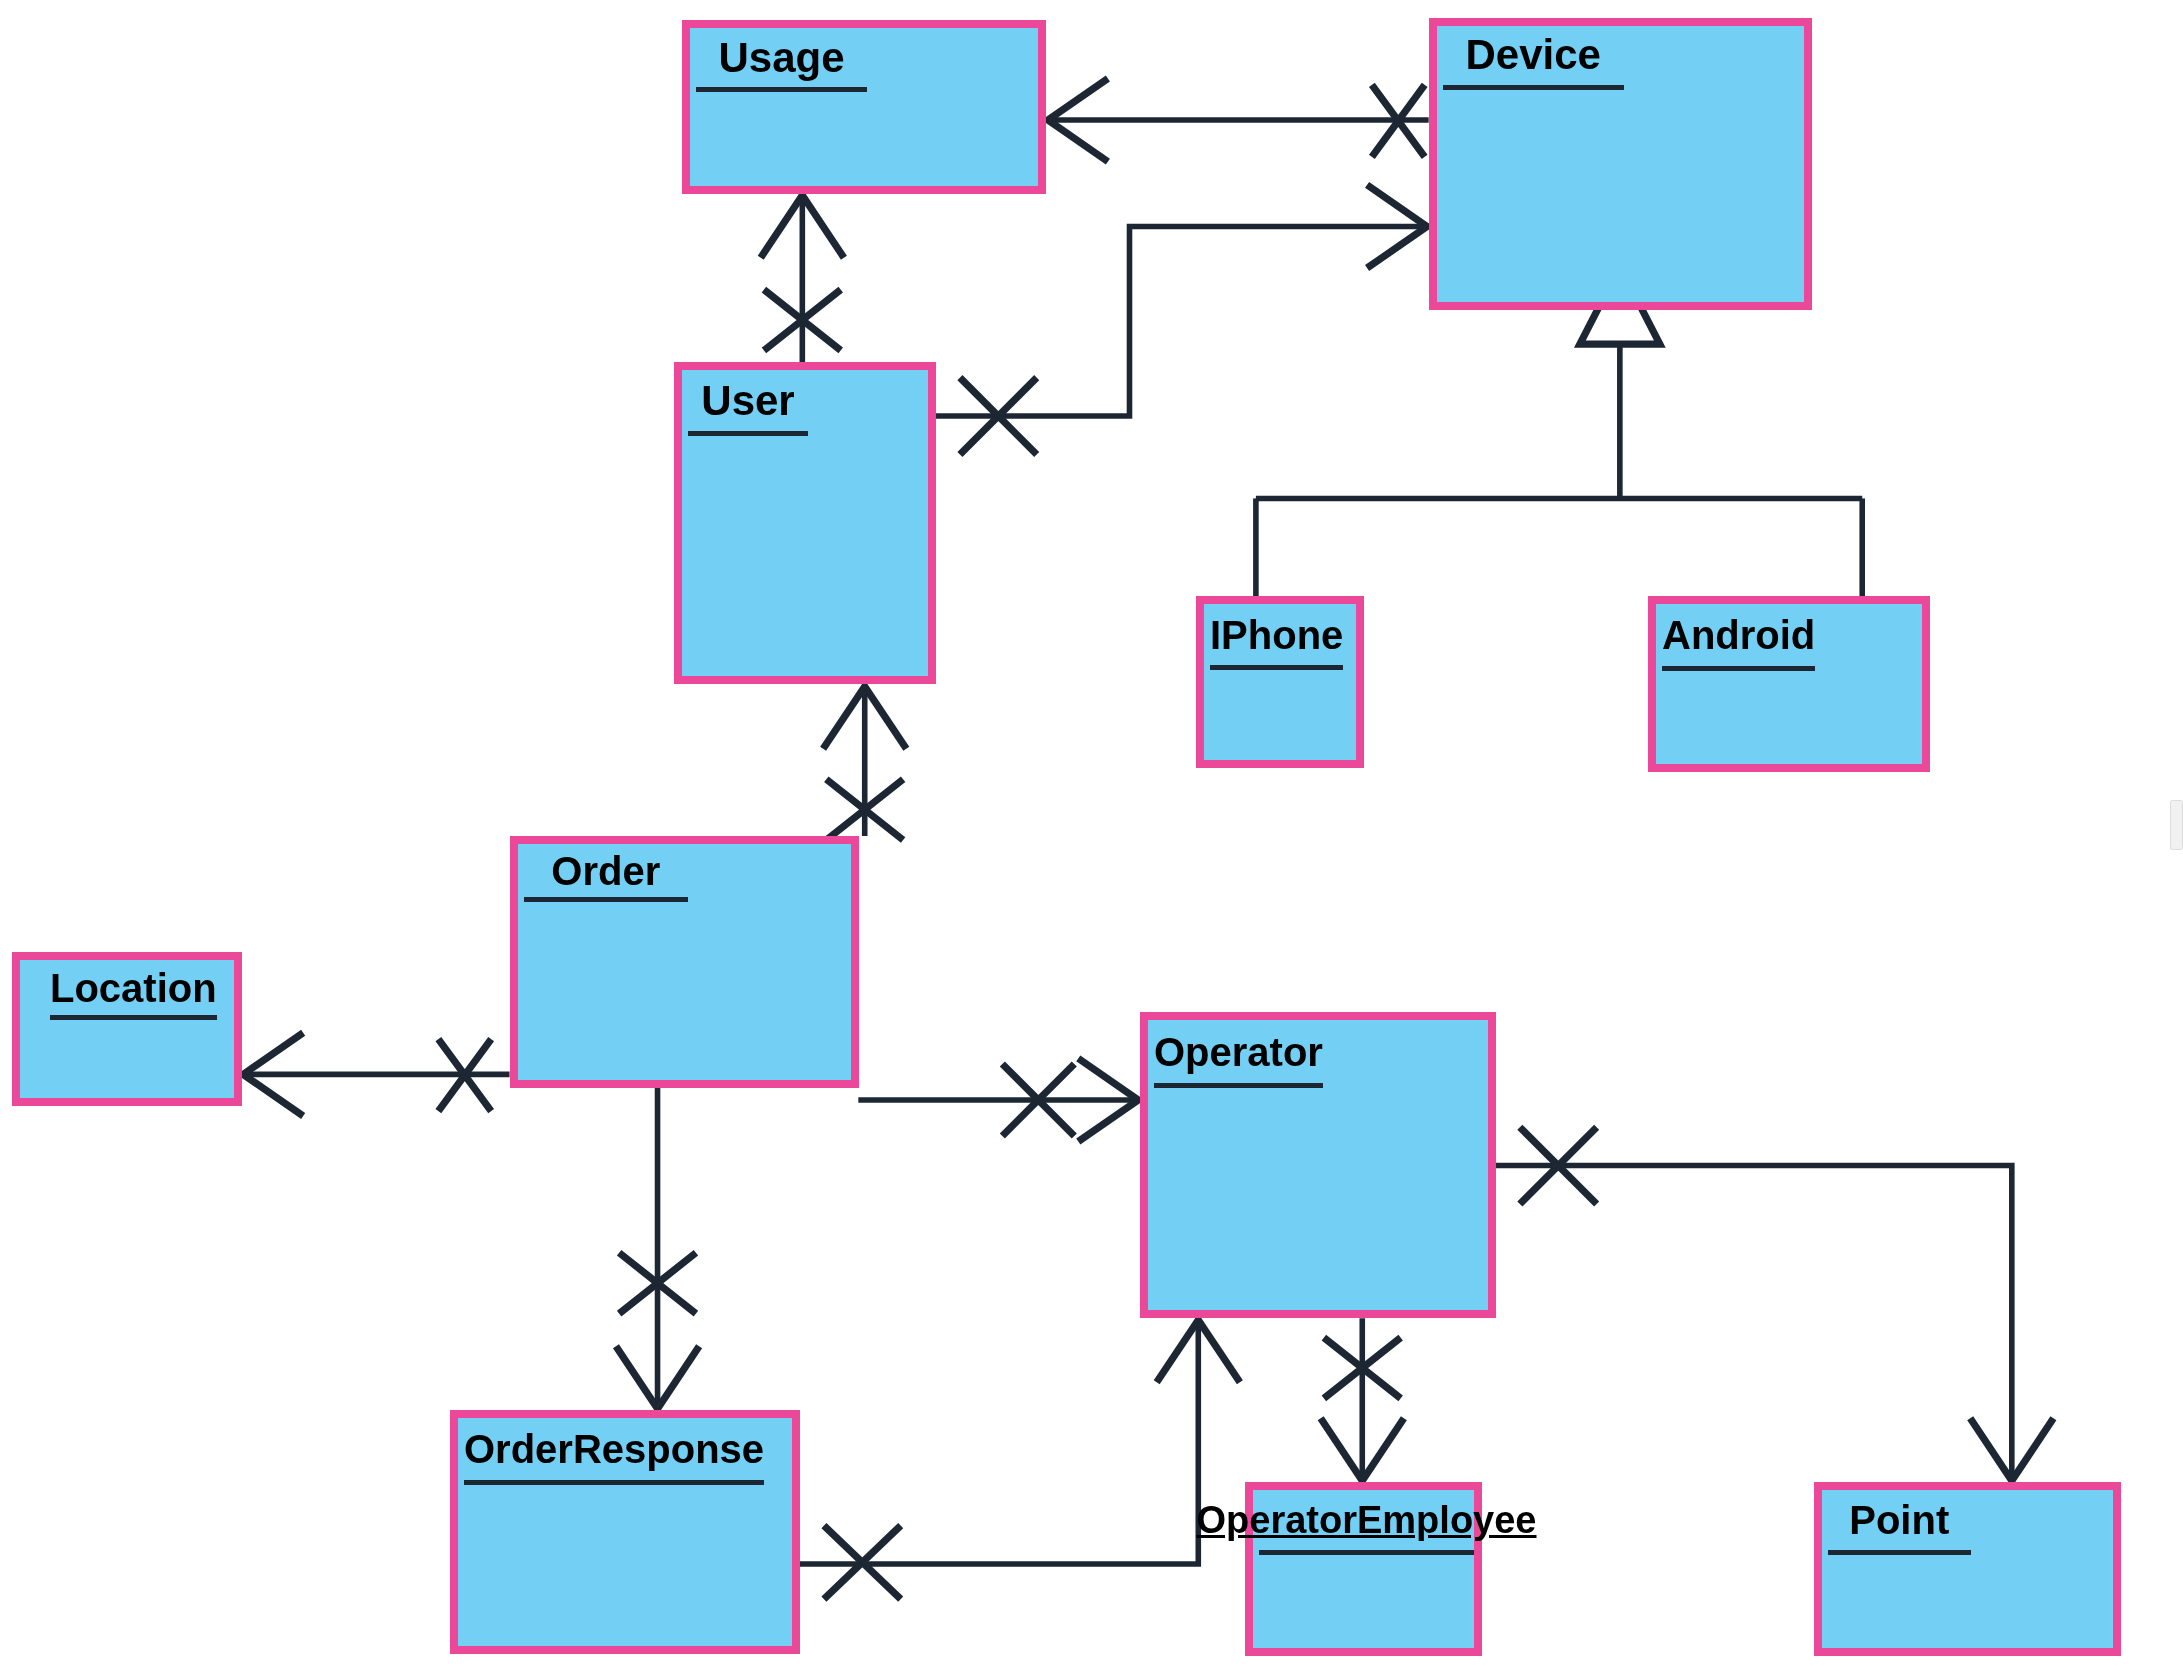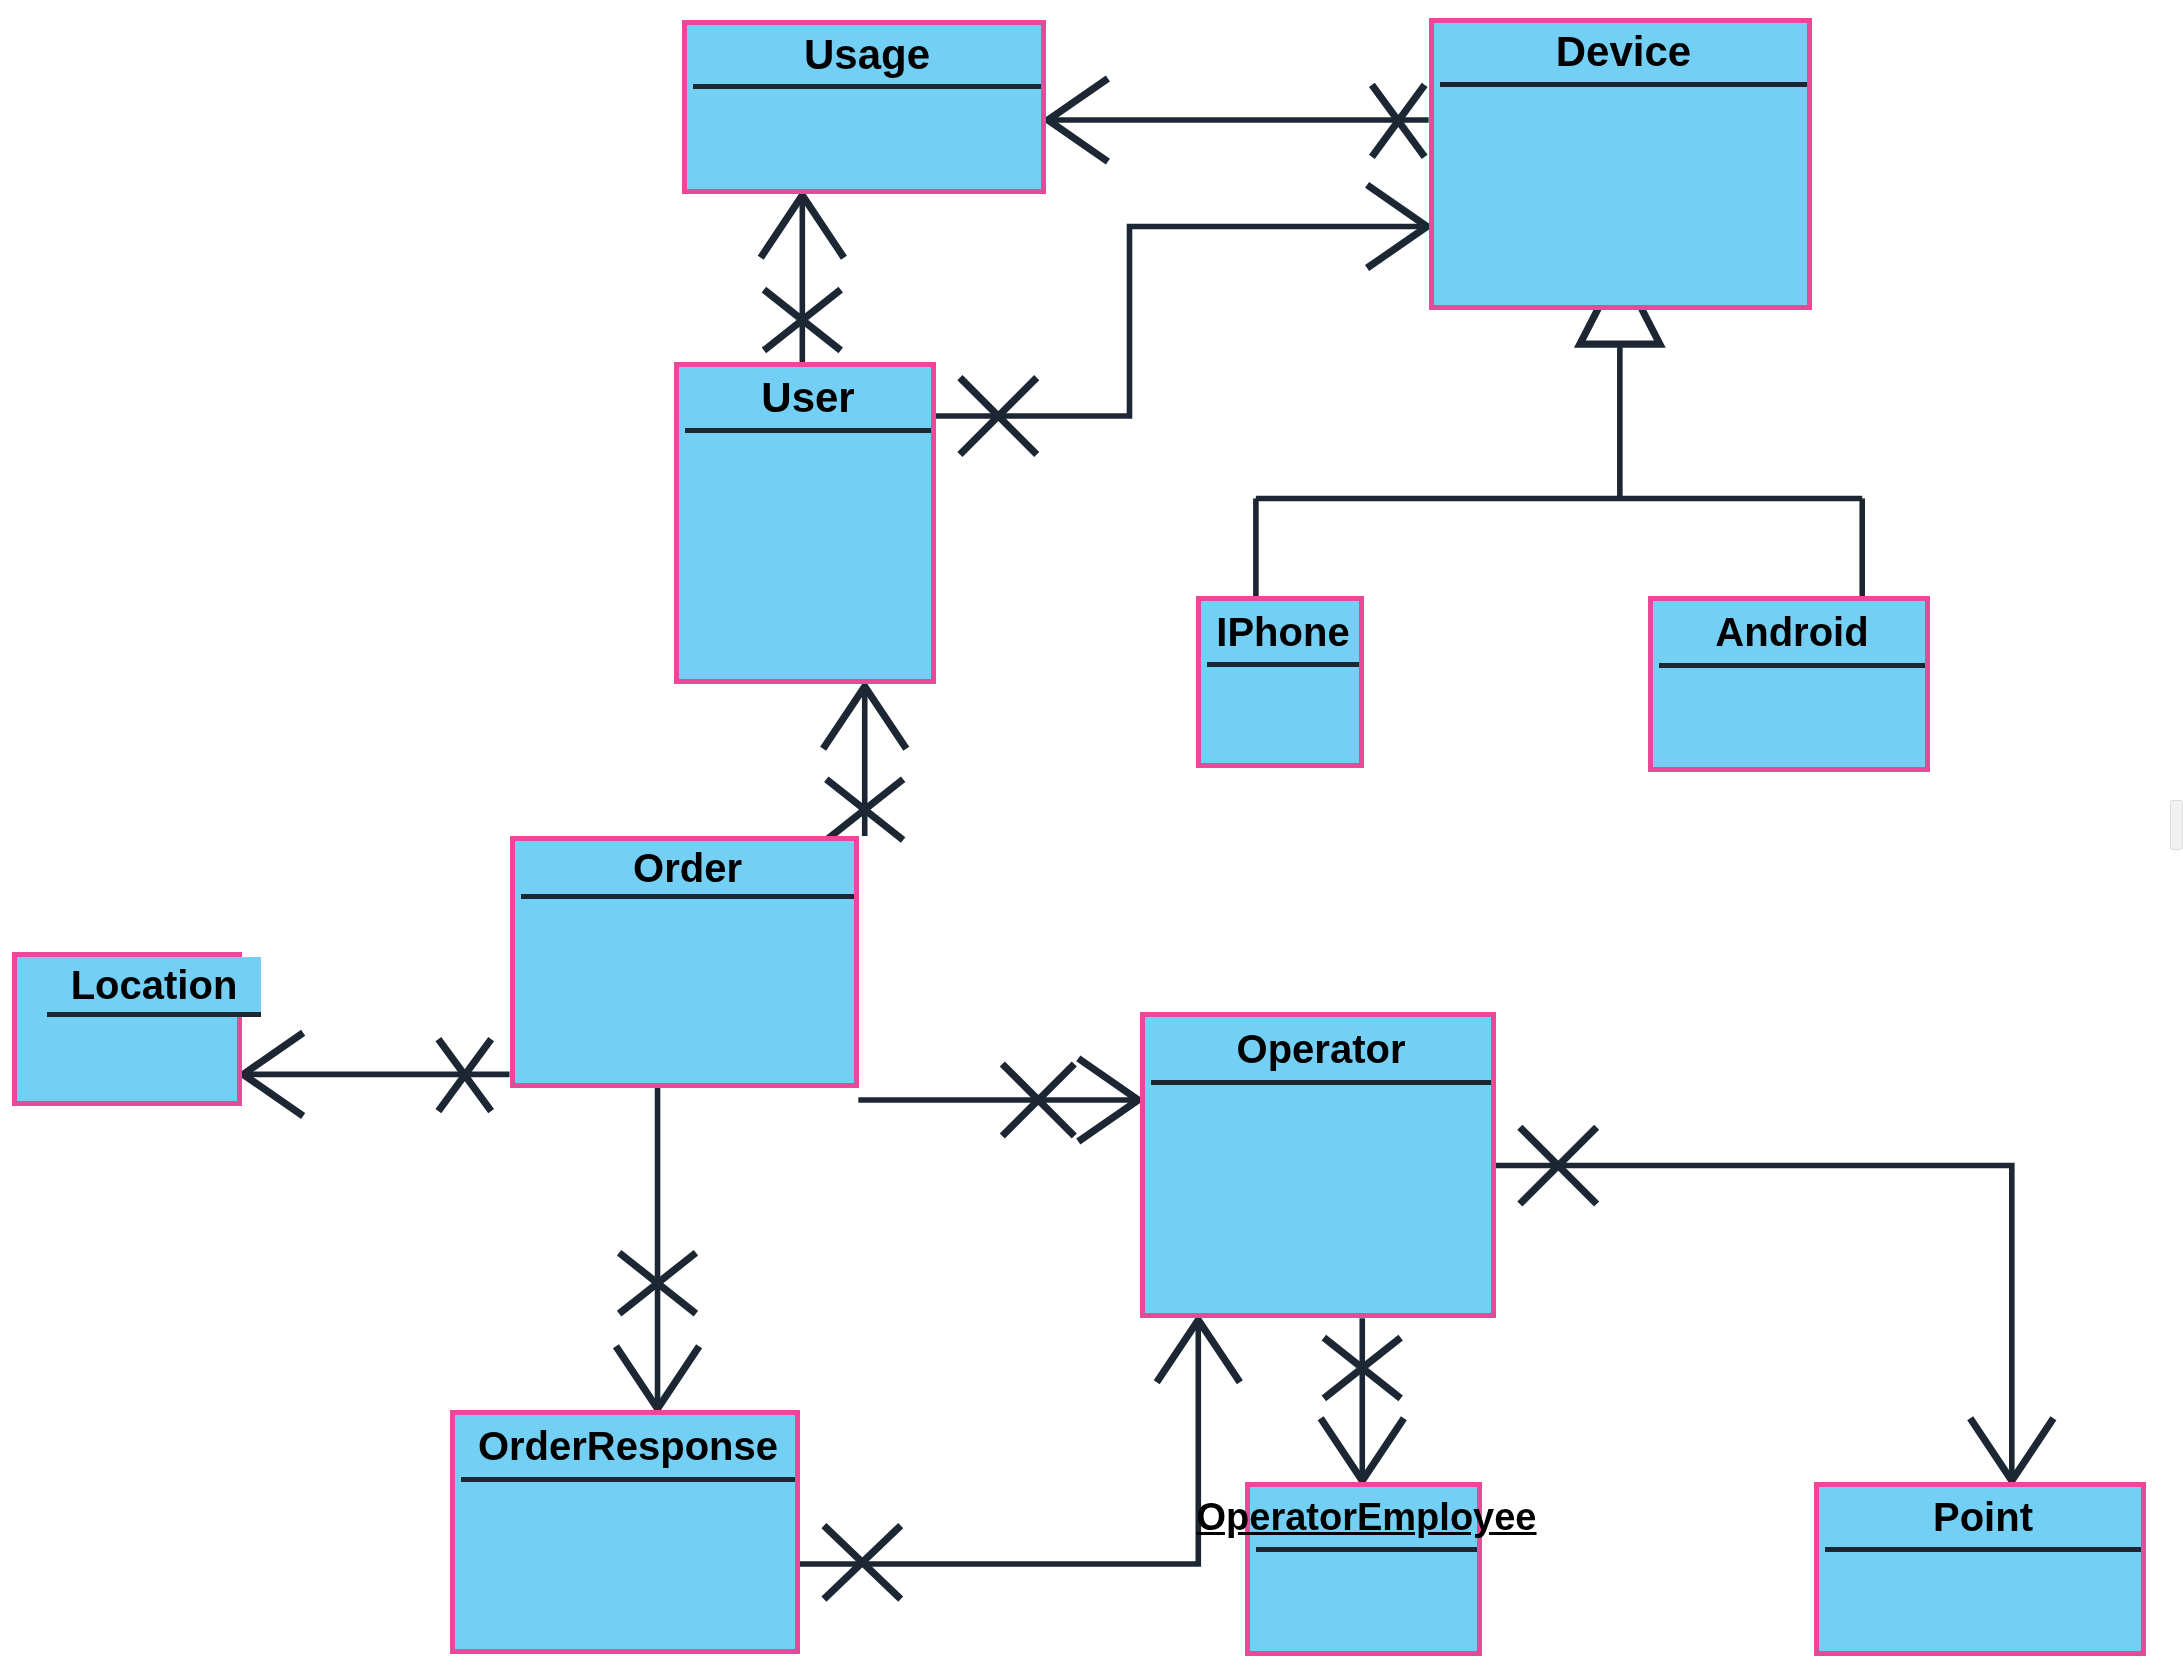--- a/index.html
+++ b/index.html
@@ -20,23 +20,23 @@
     left: 0;
     top: 0;
     width: 2183px;
     height: 1680px;
     pointer-events: none;
   }
   .uml-class {
     position: absolute;
     box-sizing: border-box;
     background: #74CFF4;
-    border: 5px solid #ec4899;
+    border: 8px solid #ec4899;
     display: flex;
-    flex-direction: column;
+    flex-direction: row;
     z-index: 3;
     padding-left: 6px;
   }
   .uml-class .title-row {
     box-sizing: border-box;
     width: 100%;
     border-bottom: 5.6px solid #1d2733;
     display: flex;
     align-items: center;
     justify-content: center;
@@ -208,21 +208,21 @@
     <div class="body-row"></div>
   </div>
 
   <div class="uml-class" style="left:1245px; top:1482px; width:237px; height:174px;">
     <div class="title-row" style="height:65px;">
       <span class="title-text" style="font-size:38px;text-decoration:underline;">OperatorEmployee</span>
     </div>
     <div class="body-row"></div>
   </div>
 
-  <div class="uml-class" style="left:1814px; top:1482px; width:332px; height:174px;">
+  <div class="uml-class" style="left:1814px; top:1482px; width:307px; height:174px;">
     <div class="title-row" style="height:65px;">
       <span class="title-text" style="font-size:40px;">Point</span>
     </div>
     <div class="body-row"></div>
   </div>
 
   <div class="scroll-nub"></div>
 
 </div>
 

